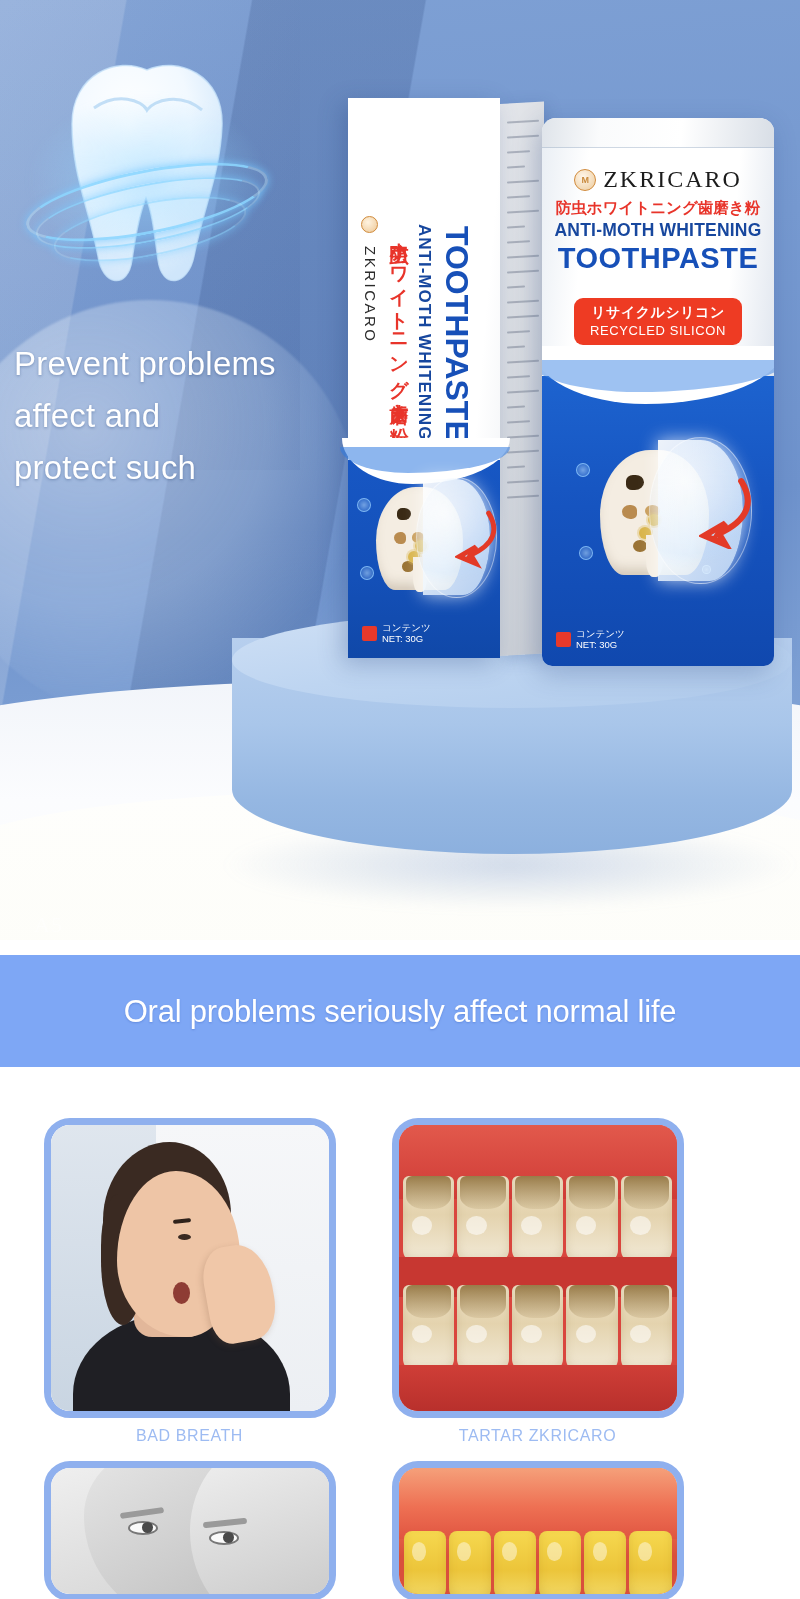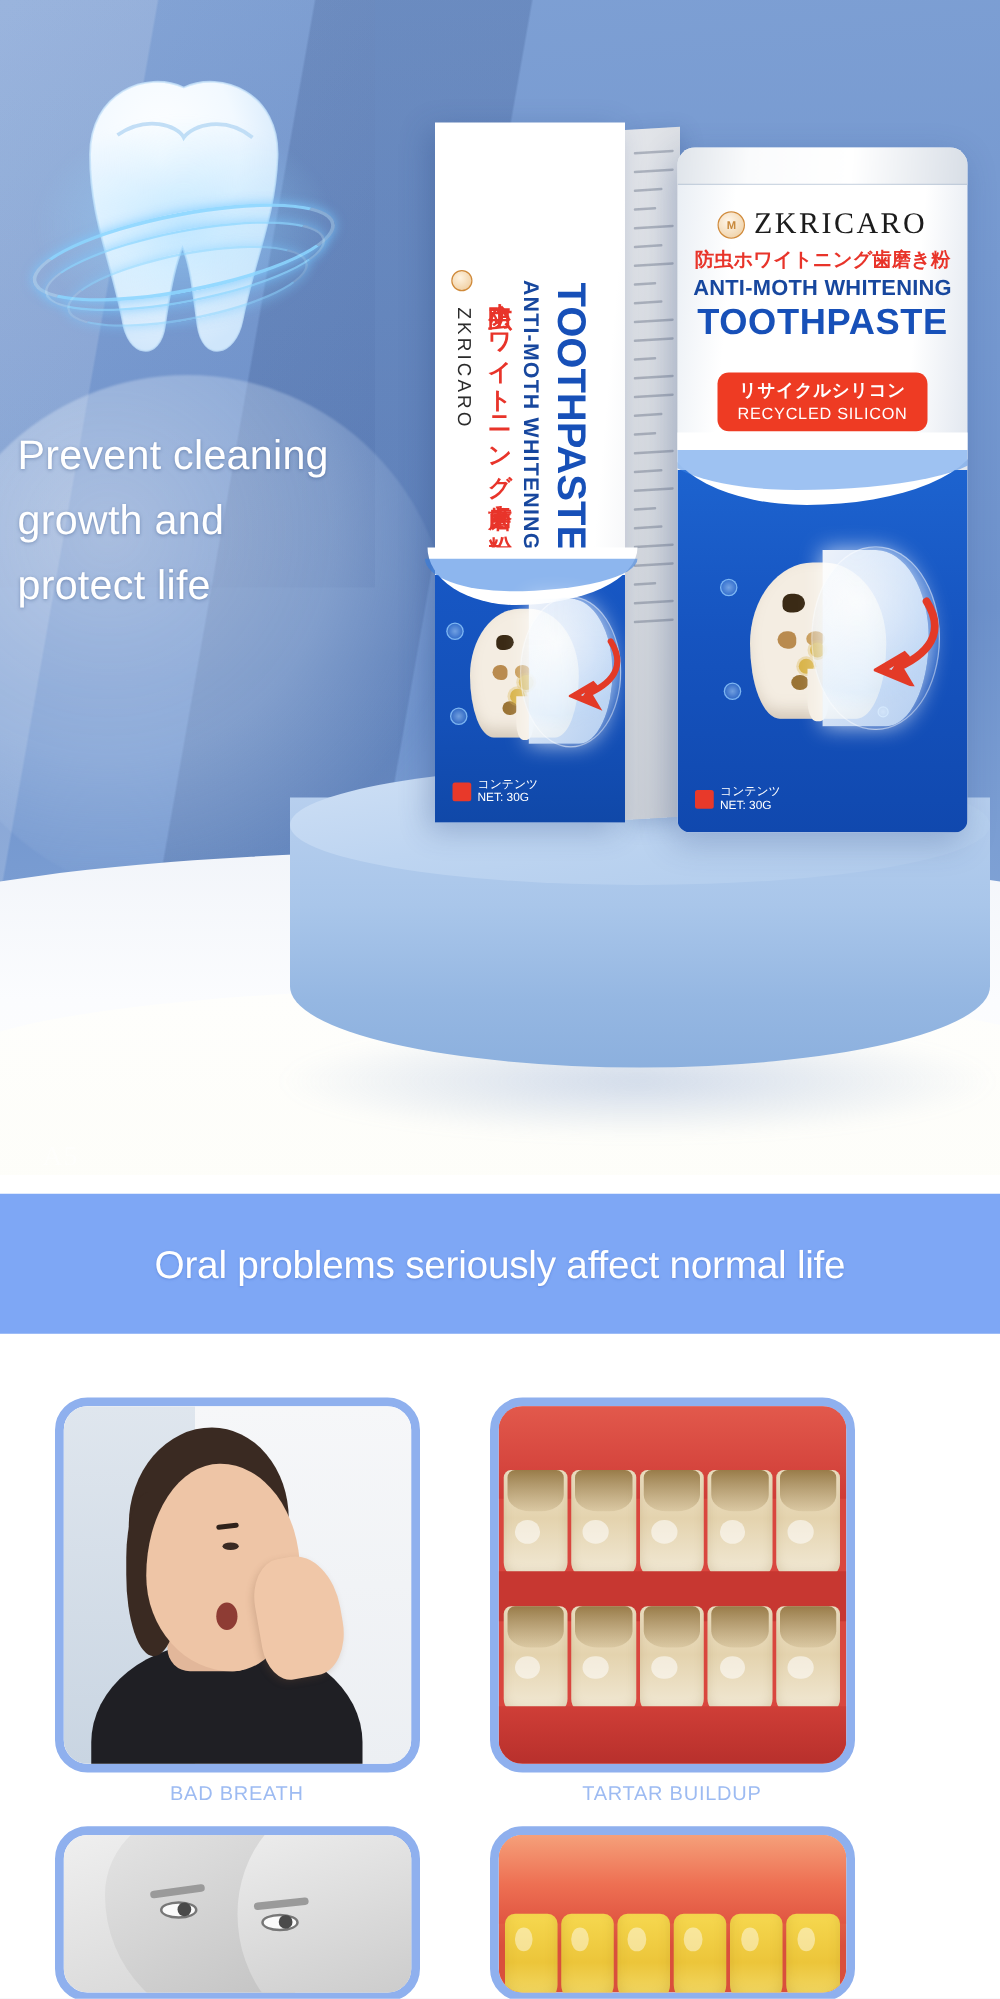--- a/index.html
+++ b/index.html
@@ -584,23 +584,23 @@
         </defs>
         <path d="M50 90 C50 40 95 22 125 36 C155 22 202 40 200 92 C198 140 182 172 172 222 C166 252 140 256 136 226 C132 196 130 178 124 164 C118 178 114 198 110 226 C106 256 80 252 76 222 C66 172 50 140 50 90 Z" fill="url(#tg)" stroke="rgba(200,228,250,.8)" stroke-width="1.5"></path>
         <path d="M72 74 C95 58 120 66 125 76 C132 66 158 58 180 76" fill="none" stroke="rgba(190,220,245,.9)" stroke-width="3"></path>
       </svg>
       <div class="ring r1"></div>
       <div class="ring r2"></div>
       <div class="ring r3"></div>
     </div>
 
     <div class="hero-copy">
-      <div>Prevent cleaning</div>
-      <div>growth and</div>
-      <div>protect life</div>
+      <div>Prevent problems</div>
+      <div>affect and</div>
+      <div>protect such</div>
     </div>
 
     <div class="box-side">
       <div class="box-side-lines">
         <i></i>
           <i></i>
           <i></i>
           <i></i>
           <i></i>
           <i></i>
@@ -760,21 +760,21 @@
             <div class="trow dn">
               <div class="tooth"></div>
                 <div class="tooth"></div>
                 <div class="tooth"></div>
               <div class="tooth"></div>
                 <div class="tooth"></div>
             </div>
             <div class="gum-bot"></div>
           </div>
         </div>
-        <div class="caption">TARTAR BUILDUP</div>
+        <div class="caption">TARTAR ZKRICARO</div>
       </div>
     </div>
 
     <div class="grow" style="margin-top:16px">
       <div class="cell">
         <div class="frame short">
           <div class="ph-bw">
             <div class="face"></div>
             <div class="hair"></div>
             <div class="brow b1"></div>

